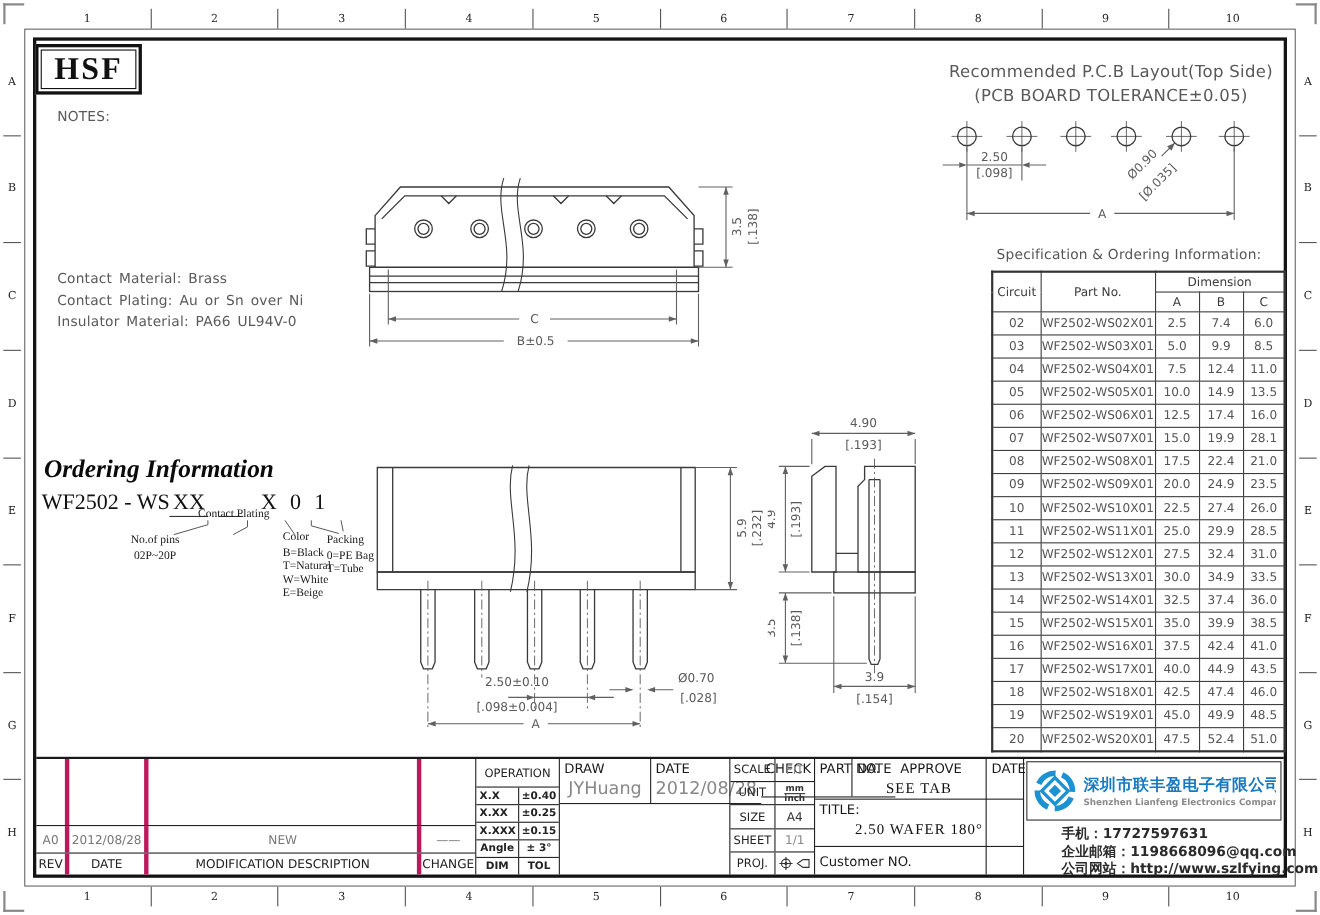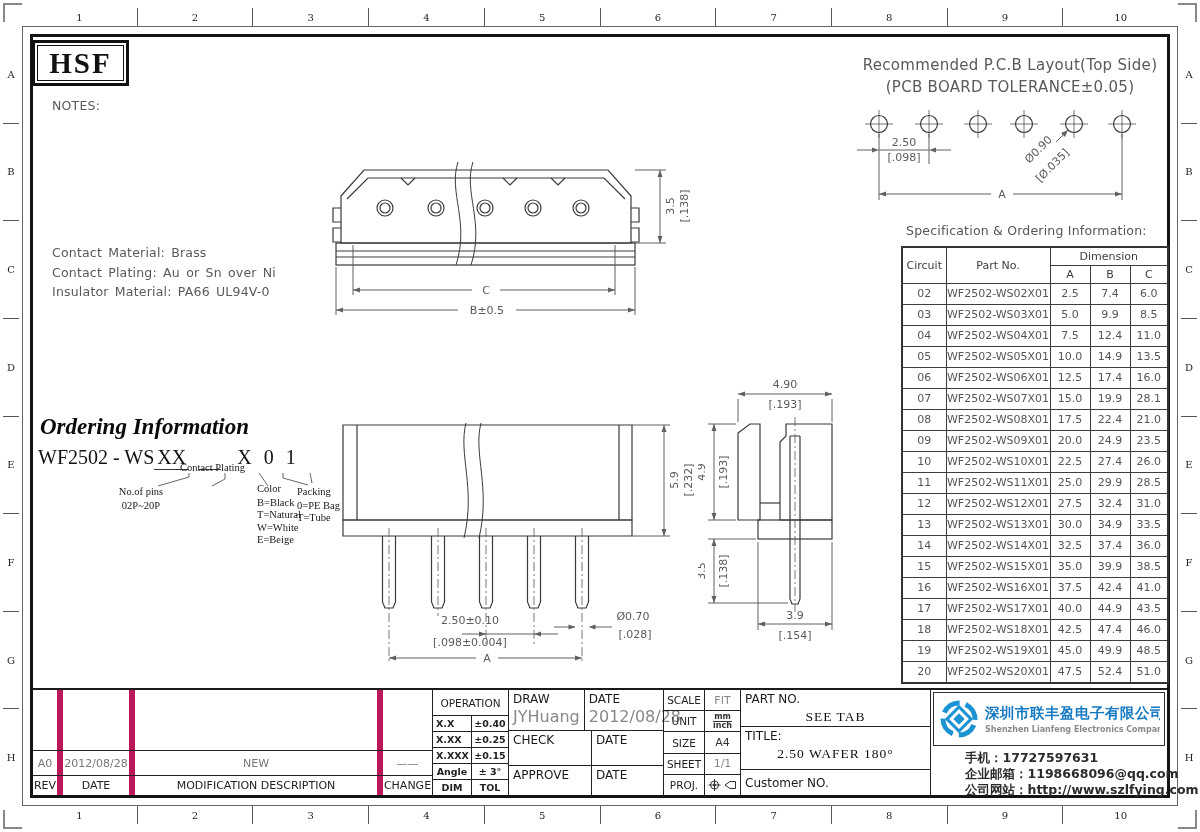--- a/index.html
+++ b/index.html
@@ -49,30 +49,30 @@
   .ord-color{left:257px;top:483px}
   .ord-packing{left:297px;top:486px}
   
   .tb{position:absolute;left:33px;top:688px;width:1134px;height:107px;border-top:2px solid #1a1a1a;font-size:11px;color:#222;box-sizing:border-box}
   .tb .blk{position:absolute;top:0;bottom:0;border-left:1.5px solid #222;box-sizing:border-box}
   .rev{left:0;width:399px;display:flex;flex-direction:column;border-left:none!important}
   .rrow{display:flex}
   .r-empty{flex:1}
   .r-val{height:24px;border-top:1px solid #222;color:#777}
   .r-head{height:19px;border-top:1px solid #222}
-  .rev .cell{display:flex;align-items:center;justify-content:center;border-right:6px solid #be185d;box-sizing:border-box;overflow:hidden}
+  .rev .cell{display:flex;align-items:center;justify-content:center;border-right:4px solid #be185d;box-sizing:border-box;overflow:hidden}
   .cw1{width:30px}.cw2{width:72px}.cw3{width:248px}.cw4{width:49px;border-right:none!important}
   .op{left:399px;width:76px;display:flex;flex-direction:column}
   .op-h{height:25px;display:flex;align-items:center;justify-content:center;border-bottom:1px solid #222;font-size:10.5px}
   .op-r{flex:1;display:flex;border-bottom:1px solid #222;font-size:9.5px;font-weight:bold}
   .op-r:last-child{border-bottom:none}
   .op-r .k{width:39px;border-right:1px solid #222;display:flex;align-items:center;padding-left:3px;box-sizing:border-box}
   .op-r .k.cen{justify-content:center;padding-left:0}
   .op-r .v{flex:1;display:flex;align-items:center;justify-content:center}
-  .sign{left:475px;width:155px;display:flex;flex-direction:column}
+  .sign{left:475px;width:155px;display:flex;flex-direction:row}
   .sg-r{display:flex;border-bottom:1px solid #222}
   .sg-r:last-child{border-bottom:none;flex:1}
   .sg-r1{height:40px}.sg-r2{height:34px}
   .sg-c{width:83px;border-right:1px solid #222;box-sizing:border-box;padding:2px 4px}
   .sg-c2{flex:1;padding:2px 4px}
   .lbl{font-size:12px;color:#1a1a1a}
   .val{text-align:center;color:#888;font-size:16px;margin-top:1px}
   .info{left:630px;width:77px;display:flex;flex-direction:column}
   .inf-r{flex:1;display:flex;border-bottom:1px solid #222}
   .inf-r:last-child{border-bottom:none}

